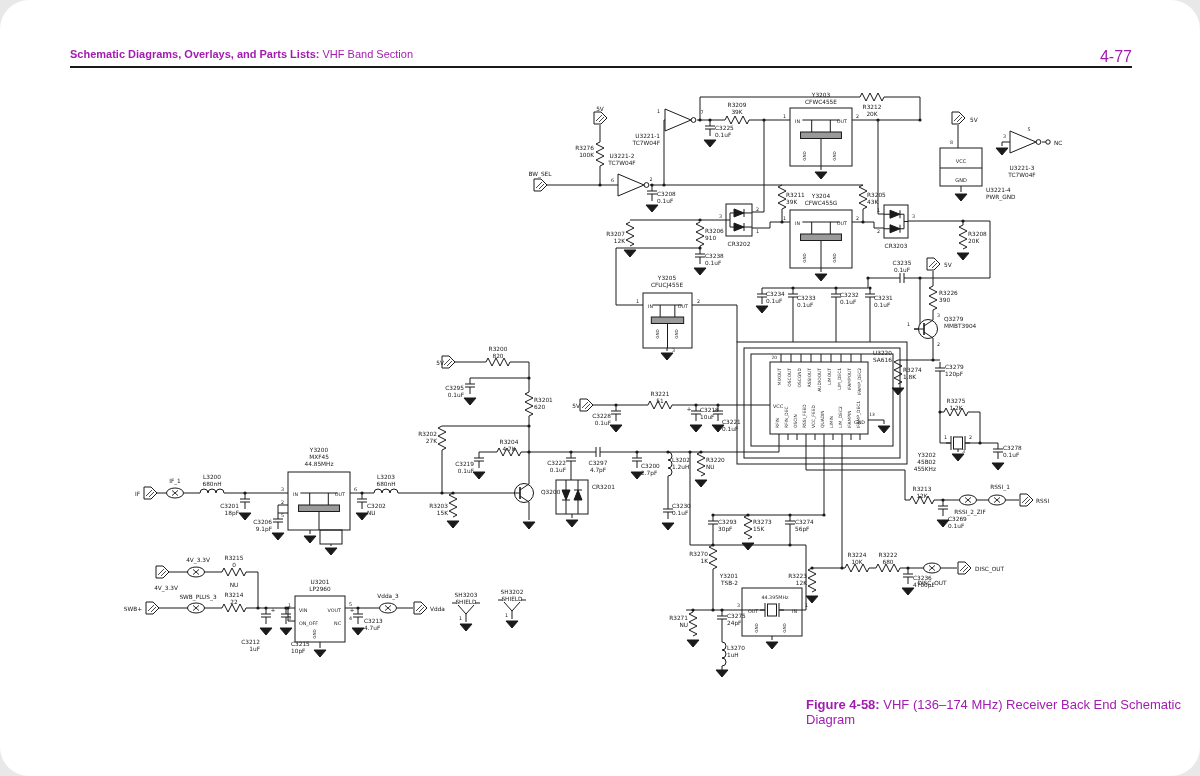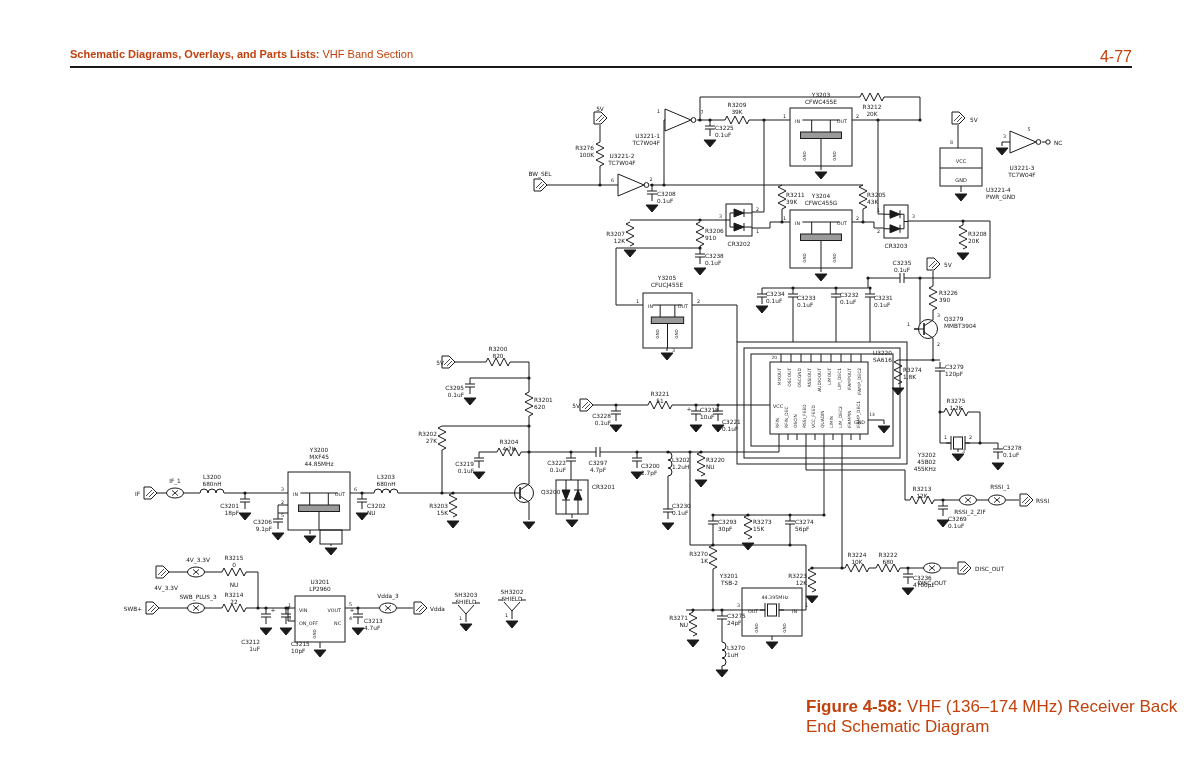--- a/index.html
+++ b/index.html
@@ -1,22 +1,22 @@
 <!DOCTYPE html>
 <html><head>
 <meta charset="utf-8">
 <style>
   html,body{margin:0;padding:0;background:#e8e8e8;}
   #page{position:relative;width:1200px;height:776px;background:#ffffff;overflow:hidden;
-        font-family:"Liberation Sans",sans-serif;color:#c2410c;}
+        font-family:"Liberation Sans",sans-serif;color:#a21caf;border-radius:29px;}
   #hdr{position:absolute;left:70px;top:48px;font-size:11px;}
   #hdr .b{font-weight:bold;}
   #pageno{position:absolute;right:68px;top:48px;font-size:16px;}
   #hrule{position:absolute;left:70px;top:66px;width:1062px;height:2px;background:#1a1a1a;}
-  #caption{position:absolute;left:806px;top:697px;font-size:17px;}
+  #caption{position:absolute;left:806px;top:697px;font-size:13px;}
   #caption .b{font-weight:bold;}
   #schem{position:absolute;left:0;top:0;}
   #schem text{font-family:"DejaVu Sans",sans-serif;}
 </style>
 </head>
 <body>
 
 <div id="page">
   <div id="hdr">
     <span class="b">Schematic Diagrams, Overlays, and Parts Lists:</span><span> VHF Band Section</span>

